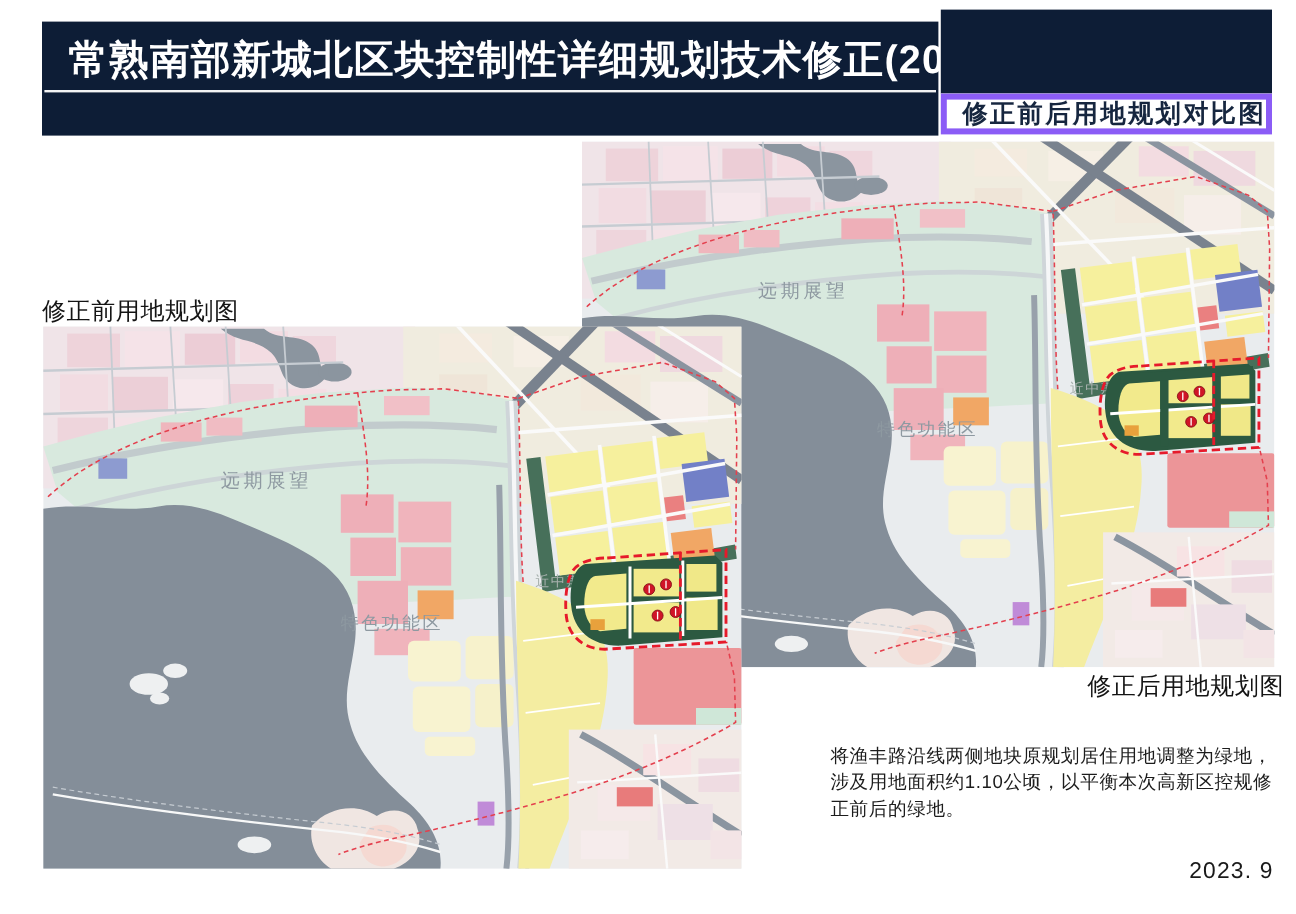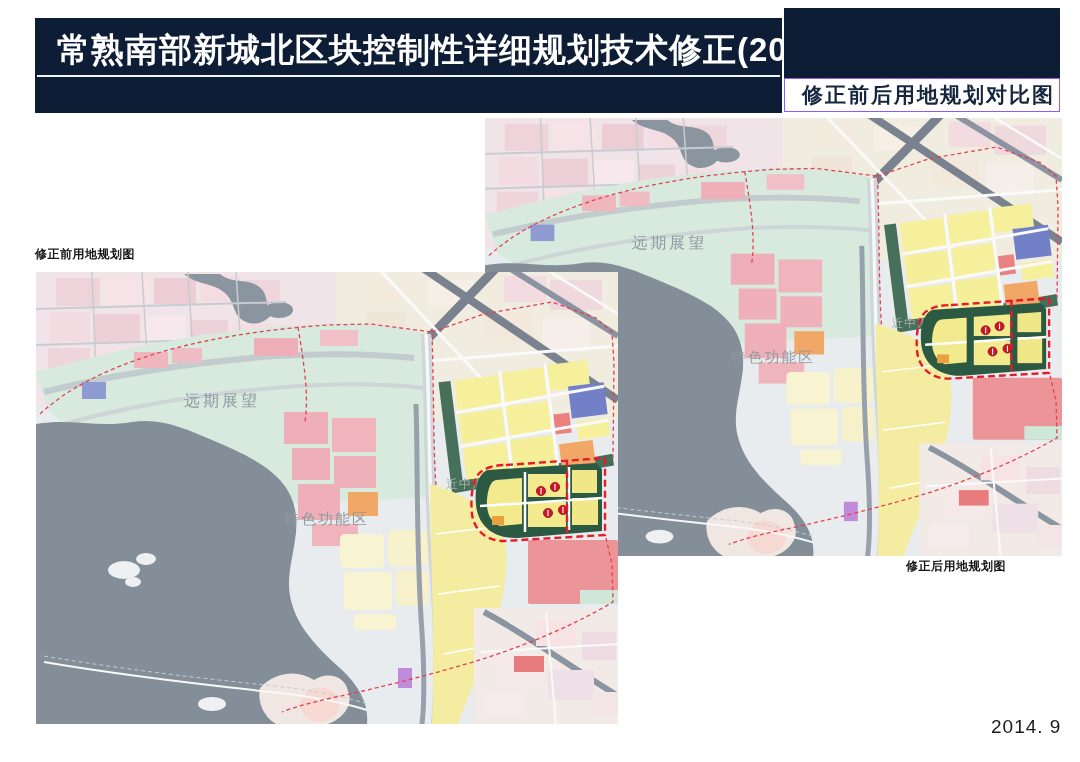--- a/index.html
+++ b/index.html
@@ -8,29 +8,29 @@
 
   
   .band{position:absolute;left:35px;top:18px;width:747px;height:95px;background:#0d1d36;z-index:5;}
   .band .title{position:absolute;left:22px;top:10px;font-size:33px;font-weight:700;color:#ffffff;
         letter-spacing:1px;white-space:nowrap;}
   .band .rule{position:absolute;left:2px;right:2px;top:57px;height:2px;background:rgba(255,255,255,.95);}
   .band .subtitle{position:absolute;left:24px;top:66px;font-size:12.5px;font-weight:700;color:#e8edf4;
         letter-spacing:1.5px;word-spacing:6px;white-space:nowrap;}
   .band-right{position:absolute;left:784px;top:8px;width:276px;height:70px;background:#0d1d36;z-index:5;}
   .corner-box{position:absolute;left:784px;top:78px;width:276px;height:34px;background:#ffffff;
-        border:1px solid #8b5cf6;box-sizing:border-box;z-index:6;display:flex;align-items:center;
+        border:5px solid #8b5cf6;box-sizing:border-box;z-index:6;display:flex;align-items:center;
         justify-content:center;font-size:21px;font-weight:700;color:#16263f;letter-spacing:2px;padding-left:13px;}
 
   
   .map{position:absolute;}
   .map svg{display:block;width:100%;height:100%;}
   .map-after{left:485px;top:118px;width:577px;height:438px;z-index:1;}
   .map-before{left:36px;top:272px;width:582px;height:452px;z-index:2;}
-  .map-caption{position:absolute;font-size:12px;font-weight:700;color:#141414;letter-spacing:.5px;z-index:3;white-space:nowrap;}
+  .map-caption{position:absolute;font-size:20px;font-weight:400;color:#141414;letter-spacing:.5px;z-index:3;white-space:nowrap;}
   .cap-before{left:35px;top:246px;}
   .cap-after{left:906px;top:558px;}
 
   
   .note{position:absolute;left:692px;top:620px;width:378px;z-index:3;color:#1c1c1c;}
   .note .note-h{font-size:15.5px;font-weight:700;margin:0 0 20px 0;letter-spacing:1px;}
   .note .note-b{font-size:15.5px;line-height:22px;letter-spacing:.5px;}
   .date{position:absolute;left:991px;top:716px;font-size:19px;color:#1a1a1a;z-index:3;letter-spacing:1px;}
 
   
@@ -255,16 +255,17 @@
     <svg viewBox="0 0 582 452" preserveAspectRatio="none">
       <use href="#citymap"></use>
         <use href="#hl-before"></use>
     </svg>
   </div>
 
   <div class="map-caption cap-before">修正前用地规划图</div>
   <div class="map-caption cap-after">修正后用地规划图</div>
 
   <div class="note">
-  </div>
-
-  <div class="date">2014. 9</div>
+    <div class="note-b">将渔丰路沿线两侧地块原规划居住用地调整为绿地，涉及用地面积约1.10公顷，以平衡本次高新区控规修正前后的绿地。</div>
+  </div>
+
+  <div class="date">2023. 9</div>
 </div>
 
 </body></html>

